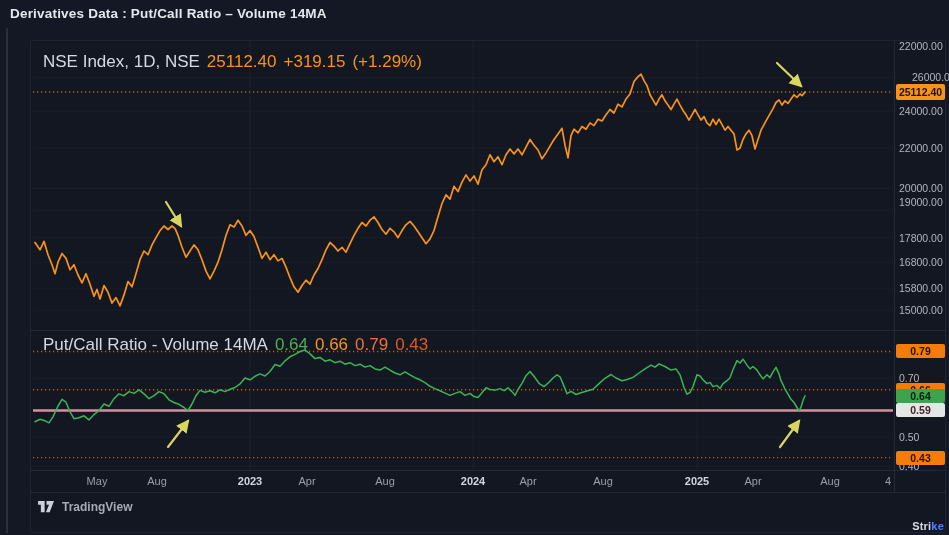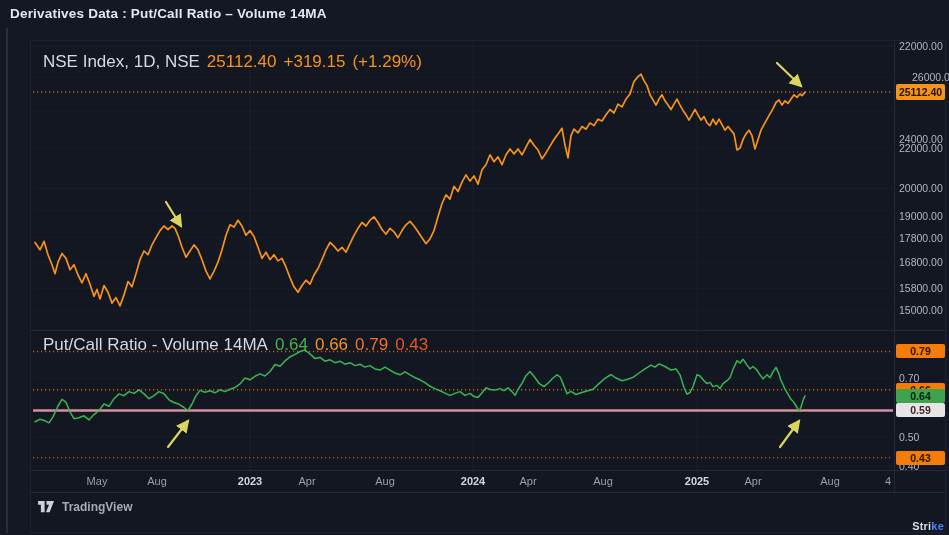--- a/index.html
+++ b/index.html
@@ -110,24 +110,24 @@
       <span class="legend-val" style="color: rgb(76, 175, 80);">0.64</span>
       <span class="legend-val" style="color: rgb(247, 147, 26);">0.66</span>
       <span class="legend-val" style="color: rgb(239, 113, 52);">0.79</span>
       <span class="legend-val" style="color: rgb(226, 88, 34);">0.43</span>
     </span>
 </div>
 
 <div id="price-axis">
     <div class="ax-label" style="top: 39.0028px;">22000.00</div>
     <div class="ax-label" style="top: 70.3648px; margin-left: 13px;">26000.00</div>
-    <div class="ax-label" style="top: 104.238px; margin-top: 28px;">24000.00</div>
+    <div class="ax-label" style="top: 104.238px;">24000.00</div>
     <div class="ax-label" style="top: 141.061px;">22000.00</div>
     <div class="ax-label" style="top: 181.396px;">20000.00</div>
-    <div class="ax-label" style="top: 209px;">19000.00</div>
+    <div class="ax-label" style="top: 195px;">19000.00</div>
     <div class="ax-label" style="top: 230.712px;">17800.00</div>
     <div class="ax-label" style="top: 255.181px;">16800.00</div>
     <div class="ax-label" style="top: 281.152px;">15800.00</div>
     <div class="ax-label" style="top: 303.141px;">15000.00</div>
     <div class="ax-badge big" style="top: 84.0644px; background: rgb(247, 147, 26); color: rgb(32, 19, 2);">25112.40</div>
     <div class="ax-label" style="top: 371.027px;">0.70</div>
     <div class="ax-label" style="top: 429.984px;">0.50</div>
     <div class="ax-label" style="top: 459.463px;">0.40</div>
     <div class="ax-badge" style="top: 344.497px; background: rgb(245, 124, 10); color: rgb(36, 19, 2);">0.79</div>
     <div class="ax-badge" style="top: 382.819px; background: rgb(245, 124, 10); color: rgb(36, 19, 2);">0.66</div>

